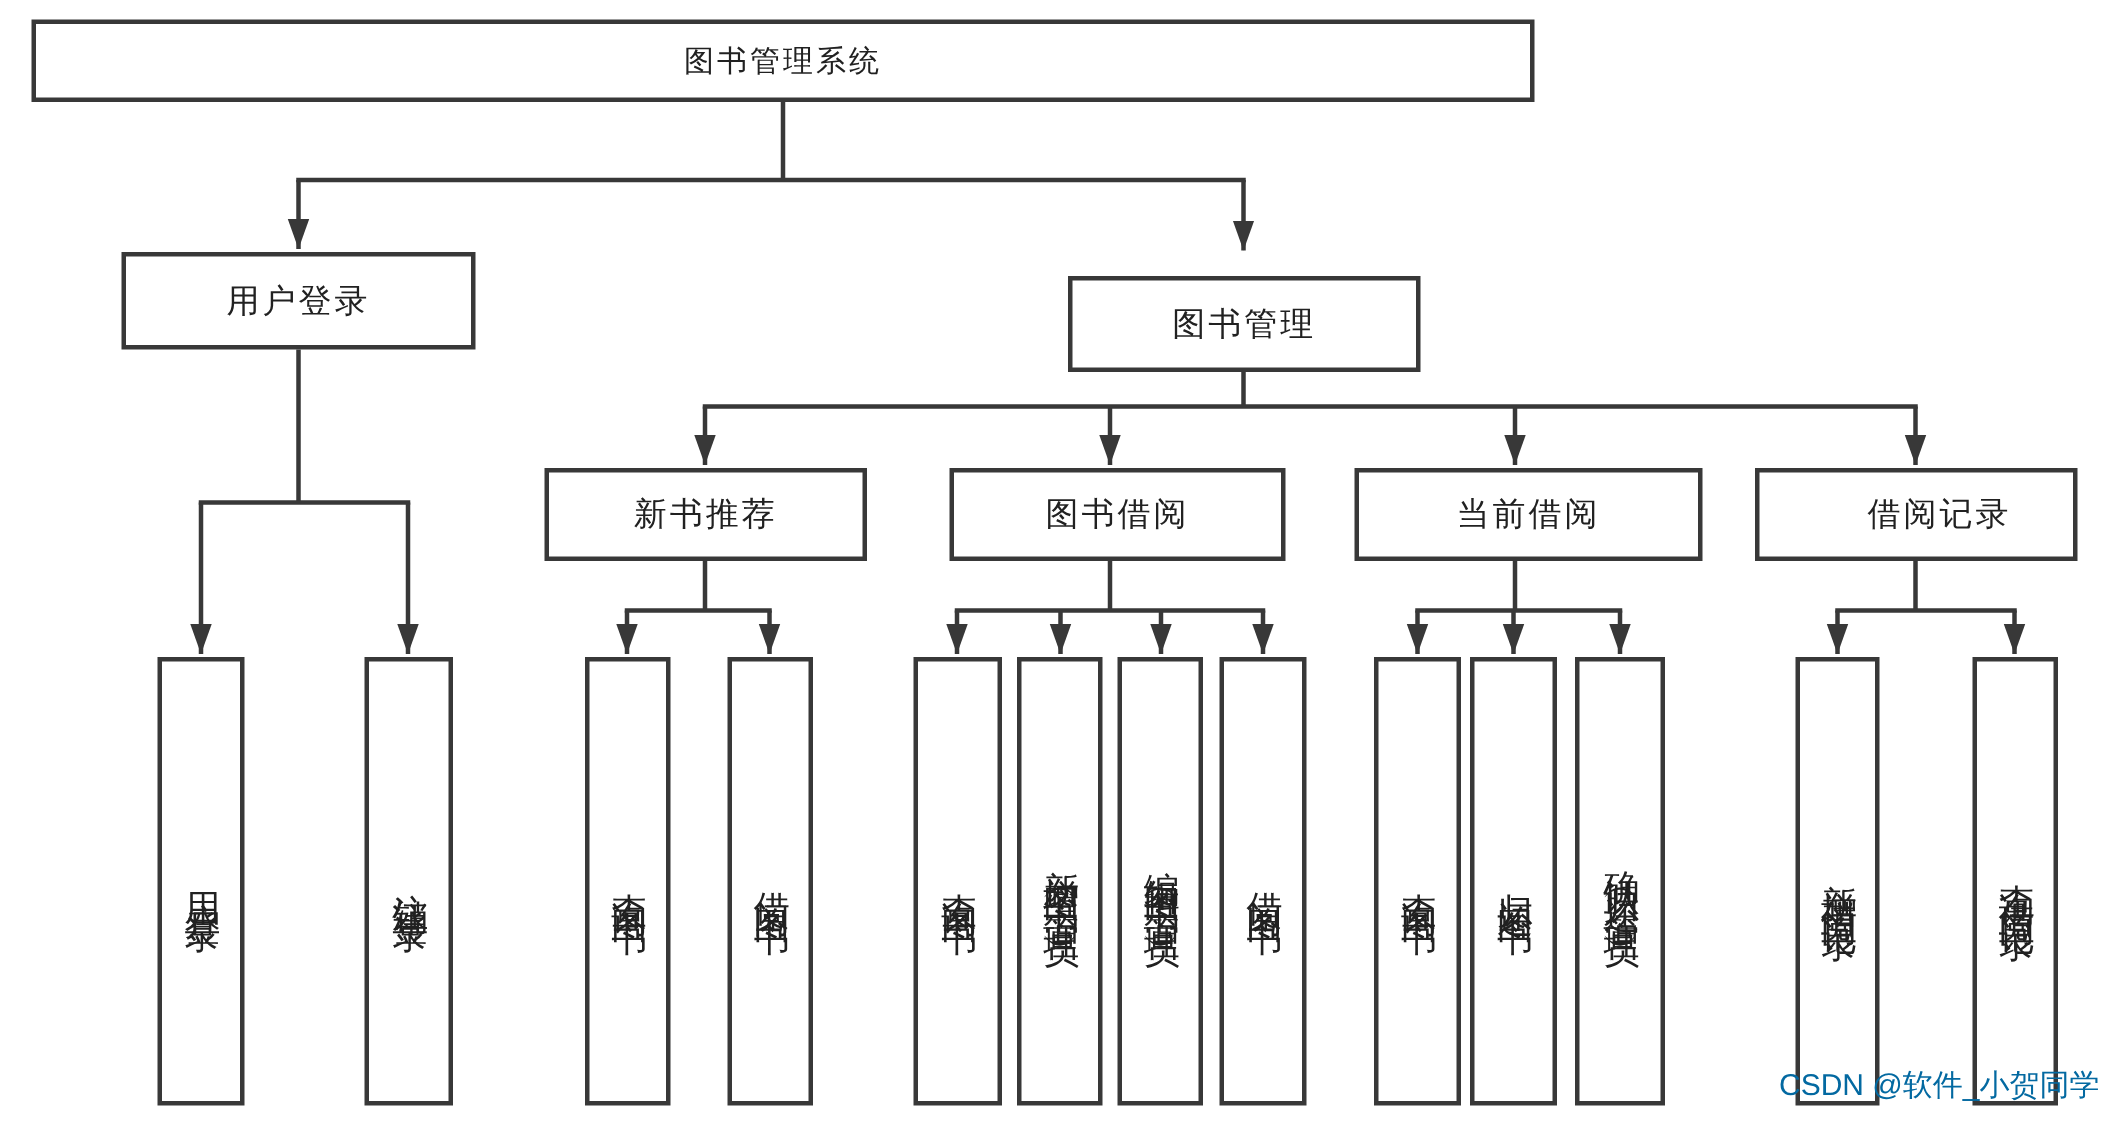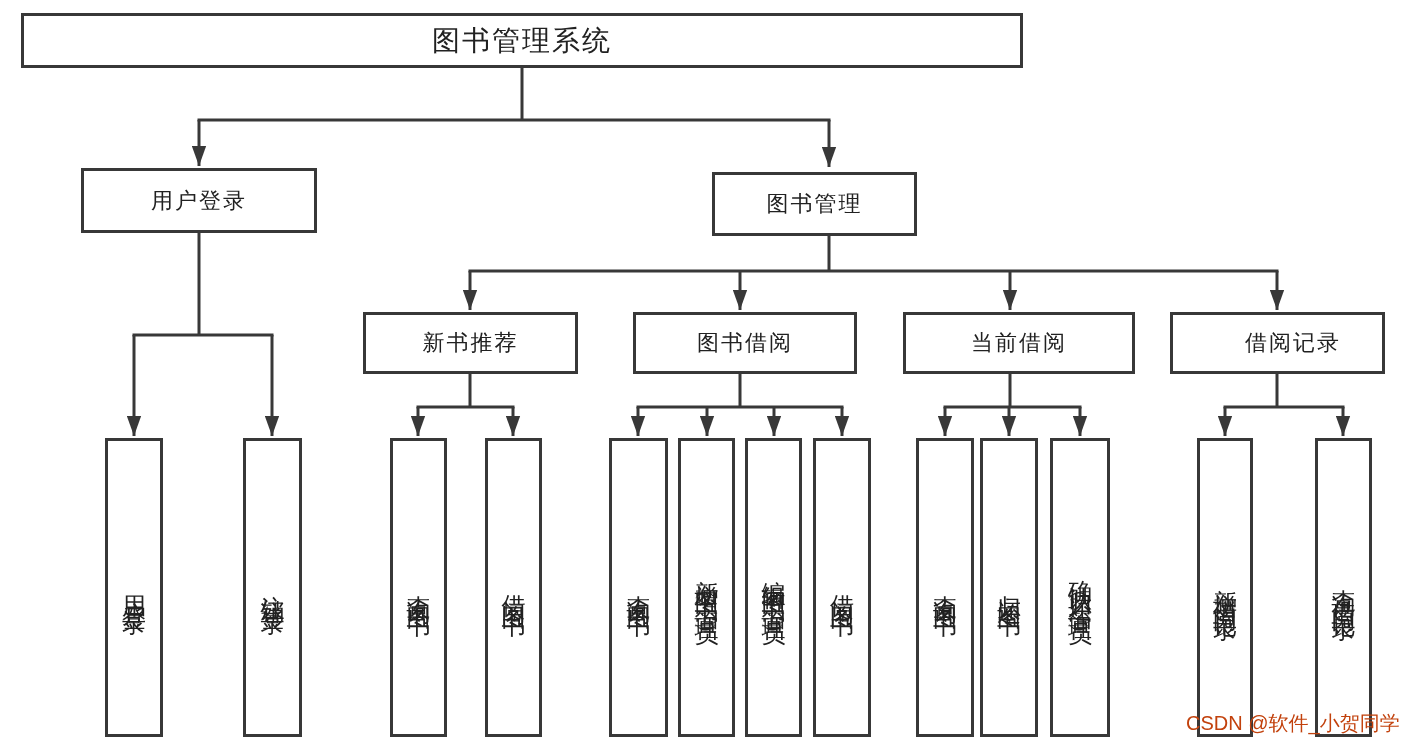--- a/index.html
+++ b/index.html
@@ -21,36 +21,36 @@
     position: absolute;
     background: #ffffff;
     border: 3px solid #383838;
     box-sizing: border-box;
     display: flex;
     align-items: center;
     justify-content: center;
     color: #212121;
   }
   .box .lbl { white-space: nowrap; }
-  .root-box .lbl { font-size: 28px; letter-spacing: 2px; }
+  .root-box .lbl { font-size: 20px; letter-spacing: 2px; }
   .h-box .lbl { font-size: 22px; letter-spacing: 2px; }
   .leaf-box .lbl {
     writing-mode: vertical-rl;
     text-orientation: mixed;
     font-size: 24px;
     letter-spacing: 6px;
     white-space: normal;
     line-height: 1;
   }
   .watermark {
     position: absolute;
     left: 1186px;
     top: 710px;
     font-size: 20px;
-    color: #c2410c;
+    color: #0369a1;
     white-space: nowrap;
     z-index: 5;
   }
 </style>
 </head>
 <body>
 
 <div class="canvas">
 
   <svg class="connectors" viewBox="0 0 1405 747" xmlns="http://www.w3.org/2000/svg">
@@ -96,21 +96,21 @@
     </g>
   </svg>
 
   <div class="box root-box" style="left:21px; top:13px; width:1002px; height:55px;">
     <span class="lbl">图书管理系统</span>
   </div>
 
   <div class="box h-box" style="left:81px; top:168px; width:236px; height:65px;">
     <span class="lbl">用户登录</span>
   </div>
-  <div class="box h-box" style="left:712px; top:172px; width:205px; height:64px;">
+  <div class="box h-box" style="left:712px; top:184px; width:235px; height:64px;">
     <span class="lbl">图书管理</span>
   </div>
 
   <div class="box h-box" style="left:363px; top:312px; width:215px; height:62px;">
     <span class="lbl">新书推荐</span>
   </div>
   <div class="box h-box" style="left:633px; top:312px; width:224px; height:62px;">
     <span class="lbl">图书借阅</span>
   </div>
   <div class="box h-box" style="left:903px; top:312px; width:232px; height:62px;">

